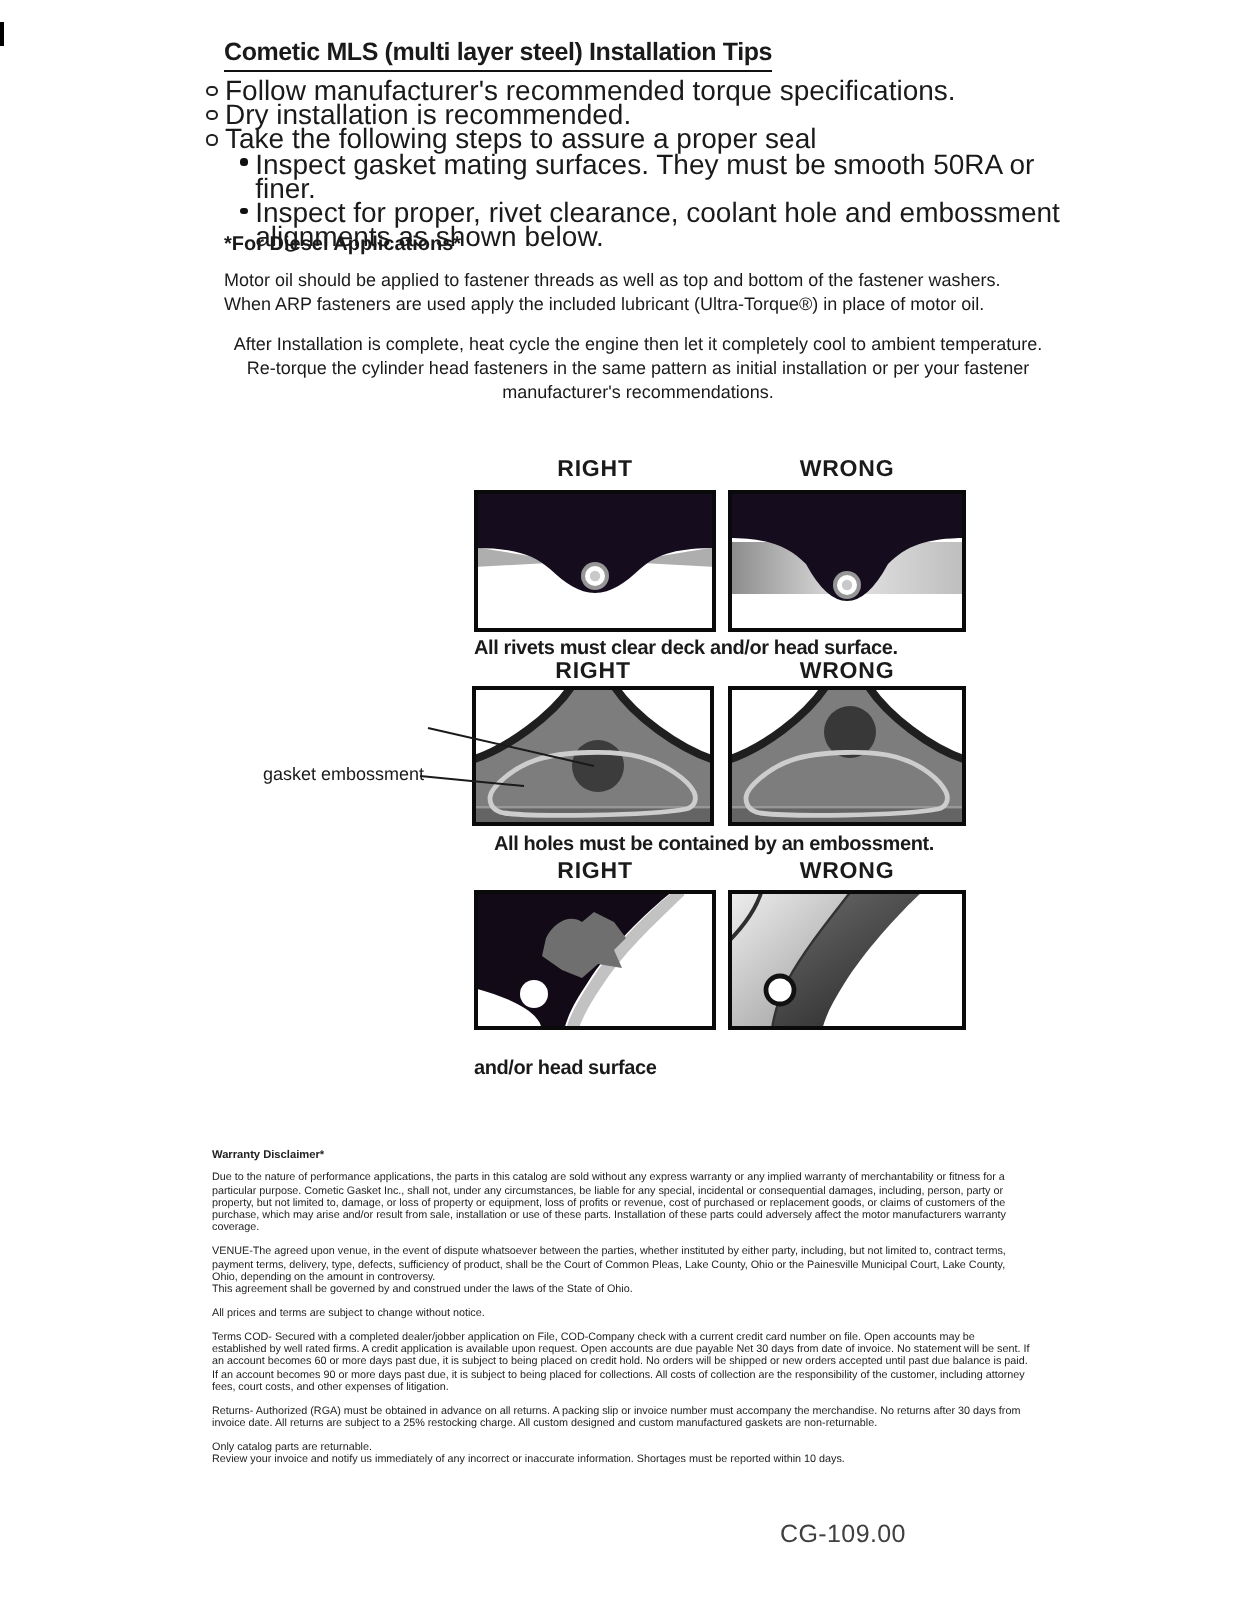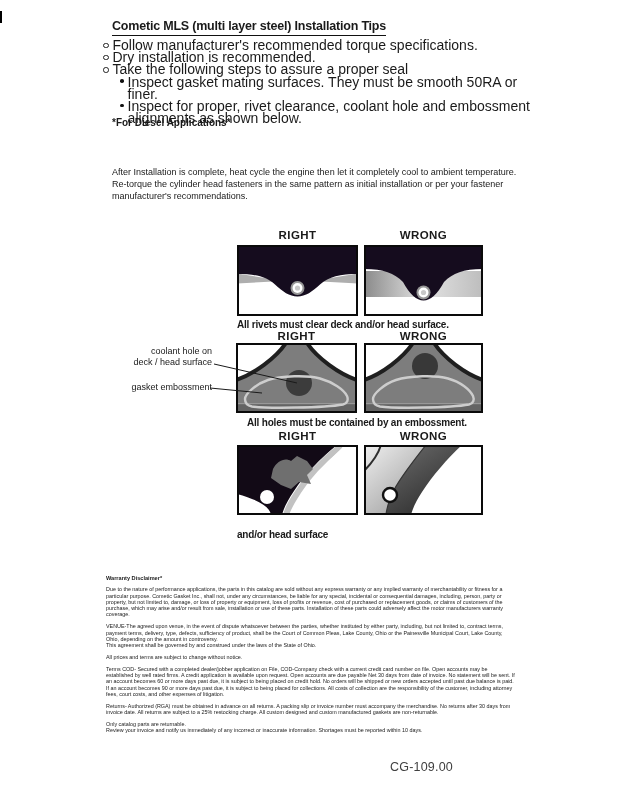--- a/index.html
+++ b/index.html
@@ -17,21 +17,21 @@
   .bmark{flex:0 0 auto;width:3.5px;height:3.5px;border:1px solid #222;border-radius:50%;
          margin:3.6px 4px 0 0;}
   .sub{margin-left:17px;justify-content:flex-end;}
   .smark{flex:0 0 auto;width:3.6px;height:3.6px;background:#111;border-radius:50%;
          margin:3.6px 4px 0 0;}
 
   
   #diesel-h{left:112px;top:117px;font-size:10px;font-weight:bold;}
   .para{font-size:9px;line-height:12px;width:414px;}
   #diesel-p1{left:112px;top:134px;}
-  #diesel-p2{left:112px;top:166px;}
+  #diesel-p2{left:112px;top:166px;text-align:center;}
   #diesel-note{left:112px;top:210px;}
 
   
   .dg-head{font-size:11.5px;font-weight:bold;letter-spacing:0.4px;text-align:center;}
   .dg-cap{font-size:10px;font-weight:bold;letter-spacing:-0.2px;line-height:11px;}
   .dbox{display:block;}
   .lbl{font-size:9px;line-height:10.5px;text-align:right;width:100px;}
 
   
   #legal{left:106px;top:575px;width:410px;font-size:5.4px;line-height:6.3px;color:#222;}
@@ -68,20 +68,21 @@
       <span class="smark"></span>
       <span>Inspect gasket mating surfaces.  They must be smooth 50RA or finer.</span>
     </div>
     <div class="brow sub">
       <span class="smark"></span>
       <span>Inspect for proper, rivet clearance, coolant hole and embossment alignments as shown below.</span>
     </div>
   </div>
 
   <div id="diesel-h" class="abs">*For Diesel Applications*</div>
+  <div id="diesel-p1" class="abs para">Motor oil should be applied to fastener threads as well as top and bottom of the fastener washers. When ARP fasteners are used apply the included lubricant (Ultra-Torque®) in place of motor oil.</div>
   <div id="diesel-p2" class="abs para">After Installation is complete, heat cycle the engine then let it completely cool to ambient temperature. Re-torque the cylinder head fasteners in the same pattern as initial installation or per your fastener manufacturer's recommendations.</div>
 
   <div class="abs dg-head" style="left:237px;top:229px;width:121px;">RIGHT</div>
   <div class="abs dg-head" style="left:364px;top:229px;width:119px;">WRONG</div>
 
   <svg class="abs dbox" style="left:237px;top:245px;" width="121" height="71" viewBox="0 0 121 71">
     <rect width="121" height="71" fill="#ffffff"></rect>
     <polygon points="0,28.5 46,36 0,38.5" fill="#aeaeae"></polygon>
     <polygon points="121,28.5 75,36 121,38.5" fill="#aeaeae"></polygon>
     <path d="M0,0 H121 V29 C103,29 92,31.5 83,39.5 C75.5,46.5 68.5,51.5 60.5,51.5 C52.5,51.5 45.5,46.5 38,39.5 C29,31.5 18,29 0,29 Z" fill="#150c1e"></path>
@@ -111,24 +112,20 @@
       <circle cx="59.5" cy="47.5" r="2.6" fill="#c9c9c9"></circle>
     </g>
     <rect x="1" y="1" width="117" height="69" fill="none" stroke="#0a0a0a" stroke-width="2"></rect>
   </svg>
 
   <div class="abs dg-cap" style="left:237px;top:319px;">All rivets must clear deck and/or head surface.</div>
 
   <div class="abs dg-head" style="left:236px;top:330px;width:121px;">RIGHT</div>
   <div class="abs dg-head" style="left:364px;top:330px;width:119px;">WRONG</div>
 
-  <div class="abs lbl" style="left:112px;top:346px;">
-    <span>coolant hole on</span><br>
-    <span>deck / head surface</span>
-  </div>
   <div class="abs lbl" style="left:112px;top:382px;">gasket embossment</div>
 
   <svg class="abs dbox" style="left:236px;top:343px;" width="121" height="70" viewBox="0 0 121 70">
     <rect width="121" height="70" fill="#7d7d7d"></rect>
     <rect x="0" y="61" width="121" height="9" fill="#646464"></rect>
     <rect x="0" y="60" width="121" height="1.2" fill="#989898"></rect>
     <path d="M0,0 H50 C40,15 18,31 0,37 Z" fill="#ffffff"></path>
     <path d="M50,0 C40,15 18,31 0,37" stroke="#1f1f1f" stroke-width="4" fill="none"></path>
     <path d="M121,0 H71 C81,15 103,31 121,37 Z" fill="#ffffff"></path>
     <path d="M71,0 C81,15 103,31 121,37" stroke="#1f1f1f" stroke-width="4" fill="none"></path>

